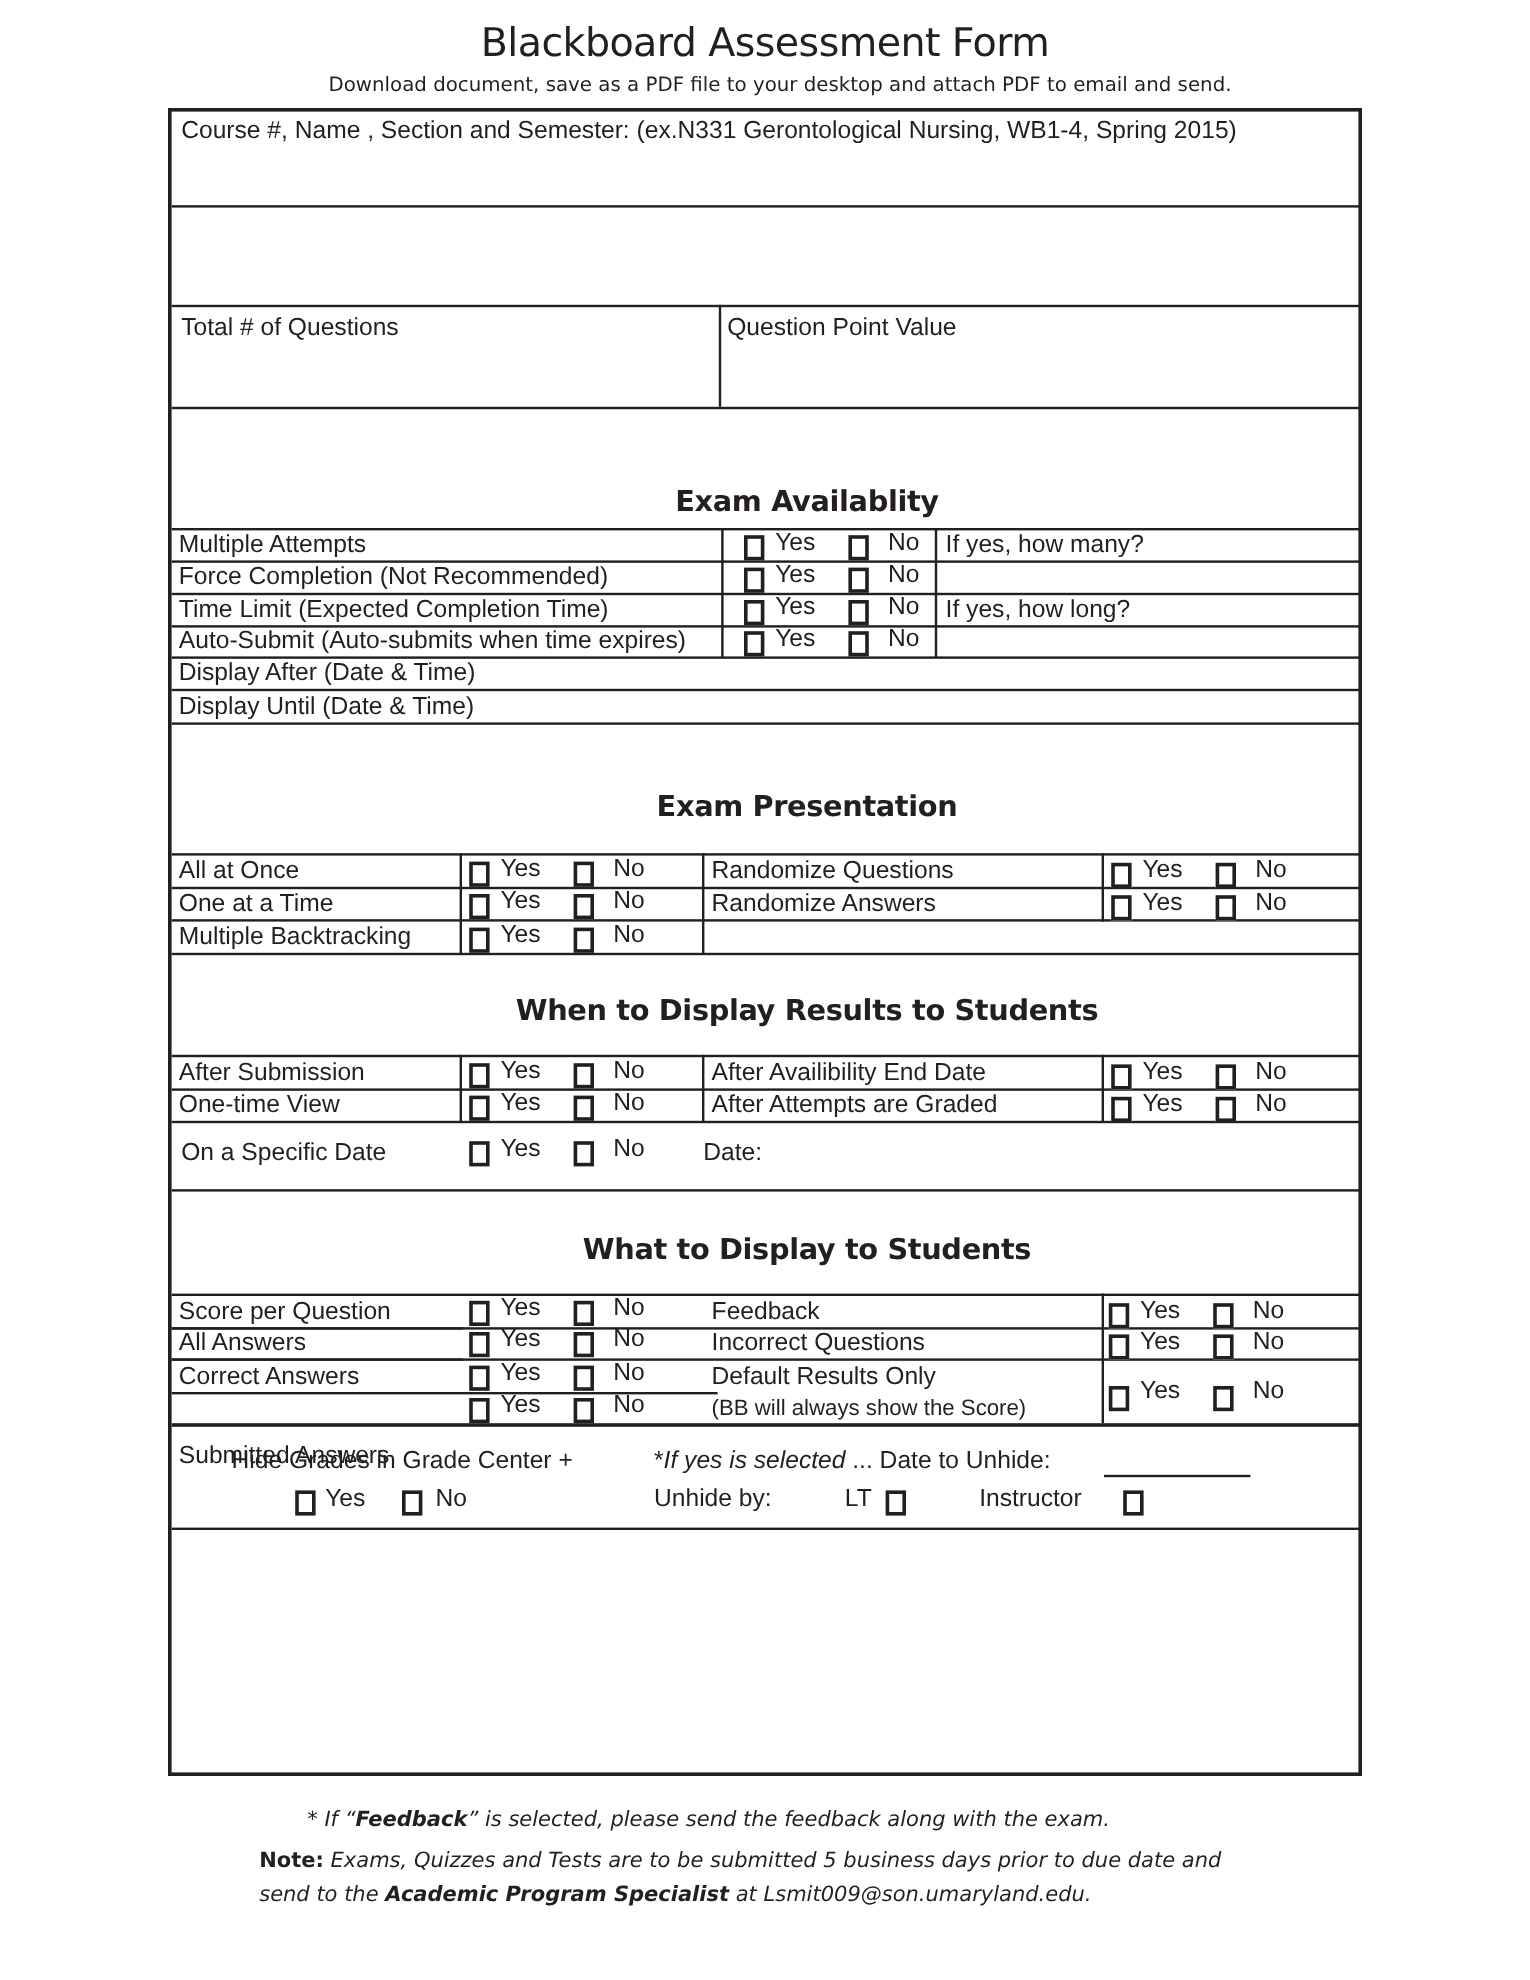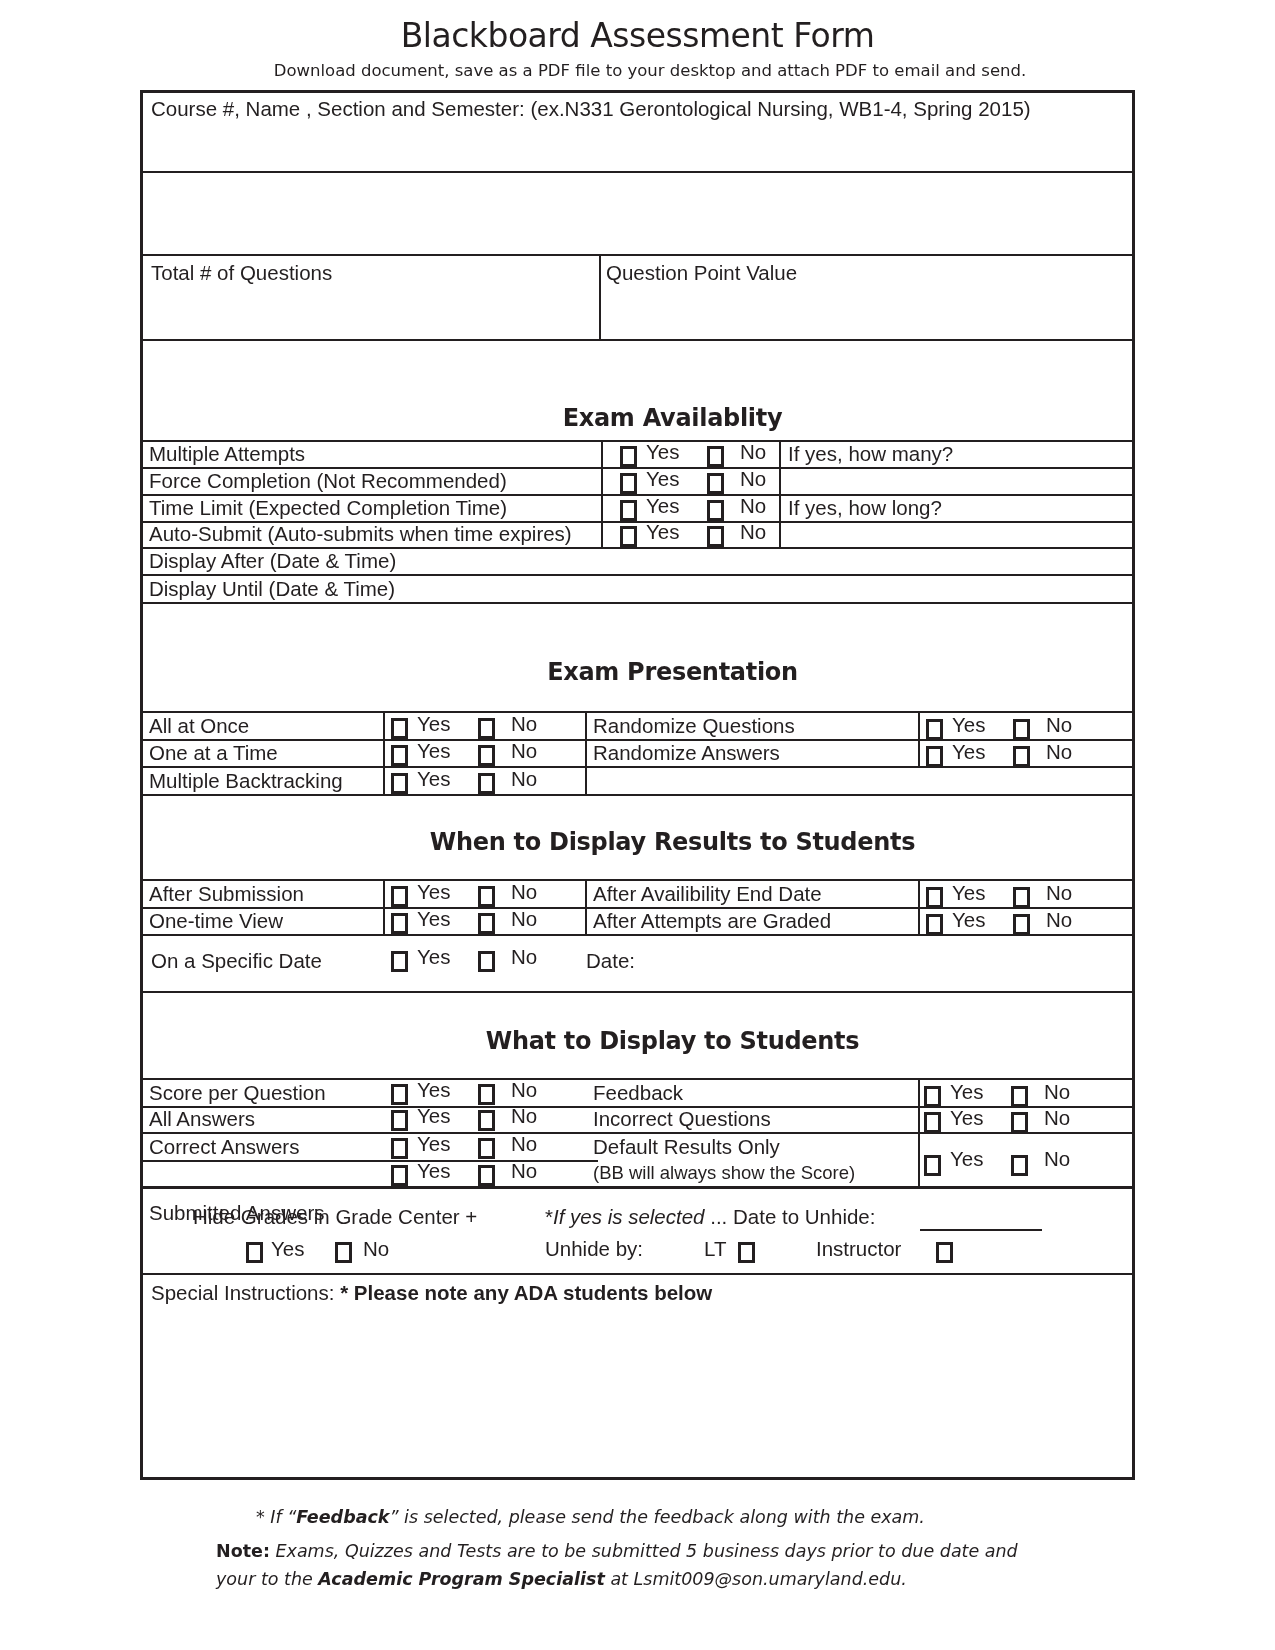--- a/index.html
+++ b/index.html
@@ -217,27 +217,24 @@
       <div class="cb" style="left:192px;top:1149px;" role="checkbox" aria-checked="false"></div>
       <div class="t" style="left:220px;top:1146px;">No</div>
       <div class="t" style="left:402px;top:1146px;">Unhide by:</div>
       <div class="t" style="left:561px;top:1146px;">LT</div>
       <div class="cb" style="left:595px;top:1149px;" role="checkbox" aria-checked="false"></div>
       <div class="t" style="left:673px;top:1146px;">Instructor</div>
       <div class="cb" style="left:793px;top:1149px;" role="checkbox" aria-checked="false"></div>
       <div class="hline" style="left:0px;top:1180px;width:992px;"></div>
     </div>
 
-  <div class="t" style="left:8px;top:1190px;">
-    <span>Special Instructions: </span><b>* Please note any ADA students below</b>
-  </div>
   <textarea class="field" style="left: 8px; top: 1220px; width: 970px; height: 150px; resize: none;" value=""></textarea>
 </div>
 
 <div class="foot" style="left:256px;top:1507px;">
   <span>* If “</span><b>Feedback</b><span>” is selected, please send the feedback along with the exam.</span>
 </div>
 <div class="foot" style="left:216px;top:1541px;">
   <span class="note-label">Note:</span><span> Exams, Quizzes and Tests are to be submitted 5 business days prior to due date and</span>
 </div>
 <div class="foot" style="left:216px;top:1569px;">
-  <span>your to the </span><b>Academic Program Specialist</b><span> at Lsmit009@son.umaryland.edu.</span>
+  <span>send to the </span><b>Academic Program Specialist</b><span> at Lsmit009@son.umaryland.edu.</span>
 </div>
 
 </body></html>

